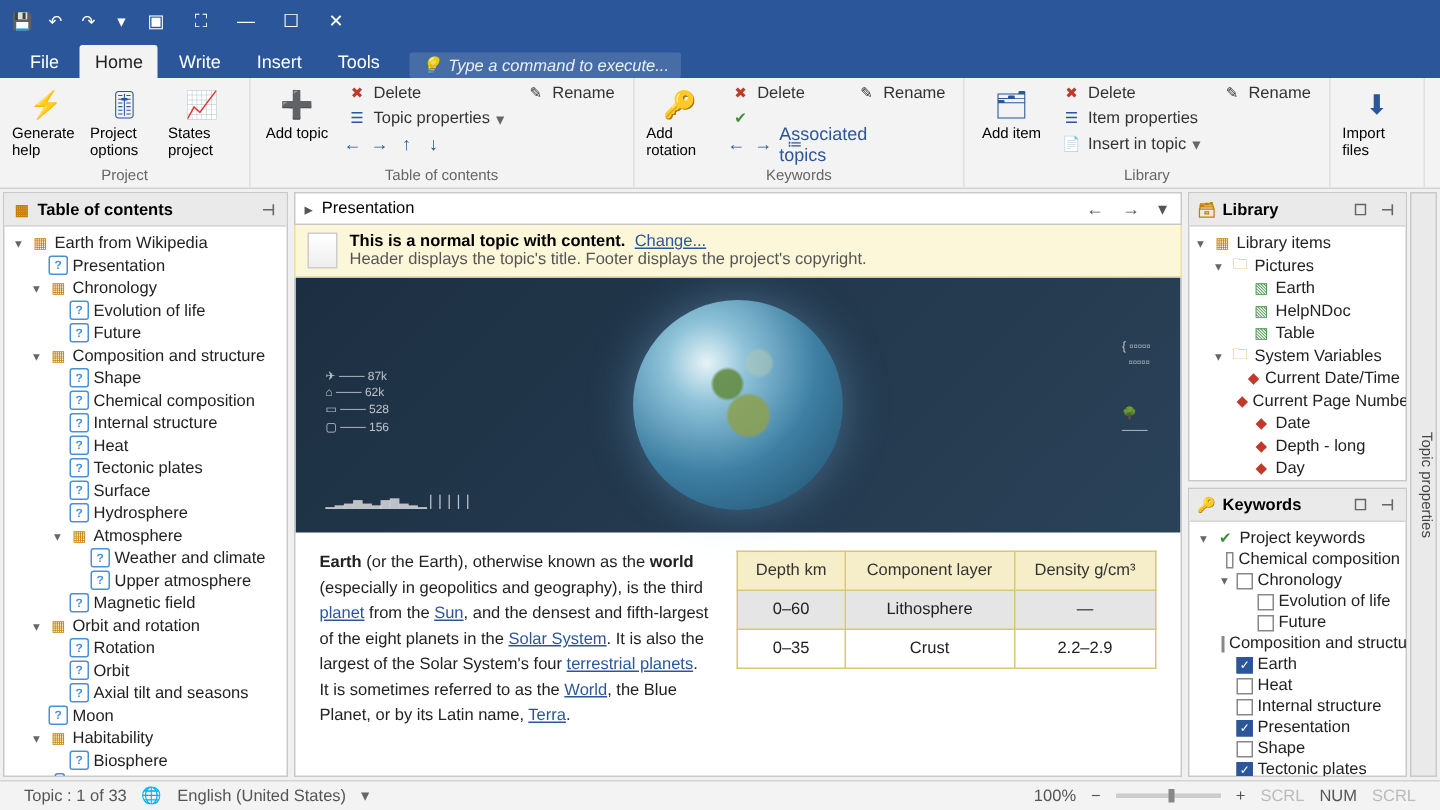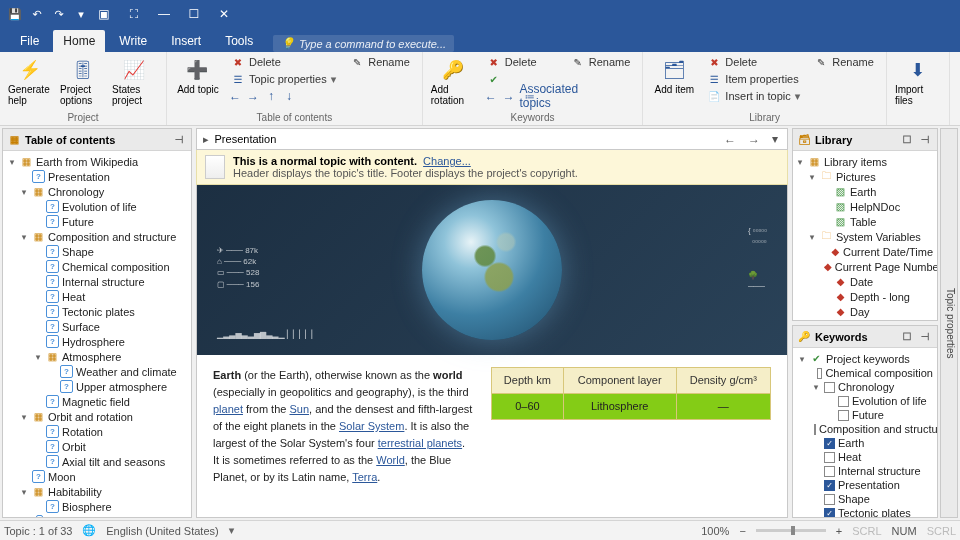--- a/index.html
+++ b/index.html
@@ -58,26 +58,26 @@
 .hero .side.r{right:20px;top:40px}
 .hero .side.b{left:20px;bottom:15px}
 .article{padding:12px 16px;font-size:13px;line-height:1.55;color:#222}
 .article a{color:#2b579a}
 .article-row{display:flex;gap:18px;align-items:flex-start}
 .article-text{flex:1}
 table.data{border-collapse:collapse;font-size:12px;flex:0 0 280px}
 table.data th,table.data td{border:1px solid #d8c77a;padding:4px 8px;text-align:center}
 table.data th{background:#f5eec8;font-weight:normal;color:#333}
 table.data tr:nth-child(even) td{background:#faf7e8}
-table.data tr.hl td{background:#84cc16}
+table.data tr.hl td{background:#e5e5e5}
 .right{width:150px;display:flex;flex-direction:column}
 .vtab{width:18px;background:#eaeaea;border:1px solid #c9c9c9;margin:2px 2px 2px 0;writing-mode:vertical-rl;text-align:center;padding:6px 1px;font-size:10px;color:#444}
 .chk{width:11px;height:11px;border:1px solid #888;display:inline-flex;align-items:center;justify-content:center;font-size:8px;background:#fff}
 .chk.on{background:#2b579a;border-color:#2b579a;color:#fff}
-.status{height:20px;background:#f3f3f3;border-top:1px solid #d4d4d4;display:flex;align-items:center;padding:0 4px;gap:10px;font-size:10px;color:#555}
+.status{height:20px;background:#f3f3f3;border-top:1px solid #d4d4d4;display:flex;align-items:center;padding:0 16px;gap:10px;font-size:10px;color:#555}
 .status .spacer{flex:1}
 .zoom-slider{width:70px;height:3px;background:#ccc;position:relative}
 .zoom-slider::before{content:"";position:absolute;left:50%;top:-3px;width:4px;height:9px;background:#888}
 .dim{color:#bbb}
 </style>
 </head>
 <body>
 
 <div class="titlebar">
   <div class="qat">
@@ -408,20 +408,25 @@
             <tbody>
                 <tr>
                   <th><span>Depth</span> <small>km</small></th>
                   <th>Component layer</th>
                   <th><span>Density</span> <small>g/cm³</small></th>
                 </tr>
             <tr class="hl">
                   <td>0–60</td>
                   <td>Lithosphere</td>
                   <td>—</td>
+                </tr>
+            <tr>
+                  <td>0–35</td>
+                  <td>Crust</td>
+                  <td>2.2–2.9</td>
                 </tr>
           </tbody>
             </table>
         </div>
       </div>
     </div>
   </div>
 
   <div class="right">
     <div class="panel" style="flex:1;min-height:0">

